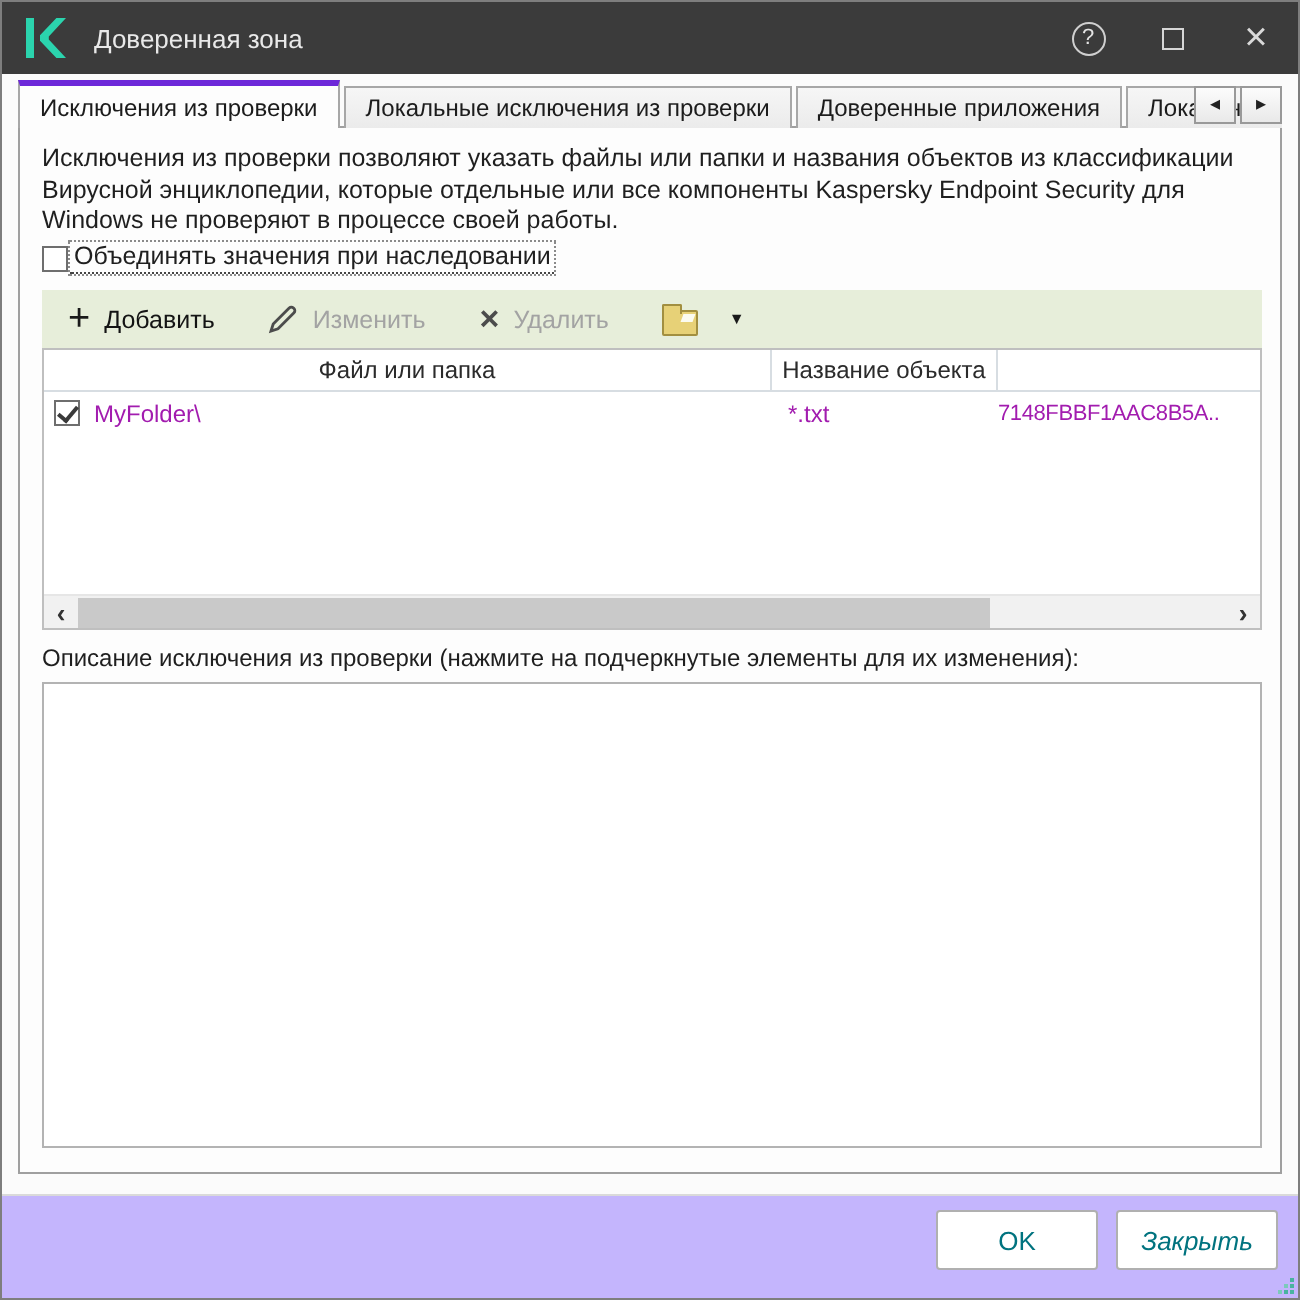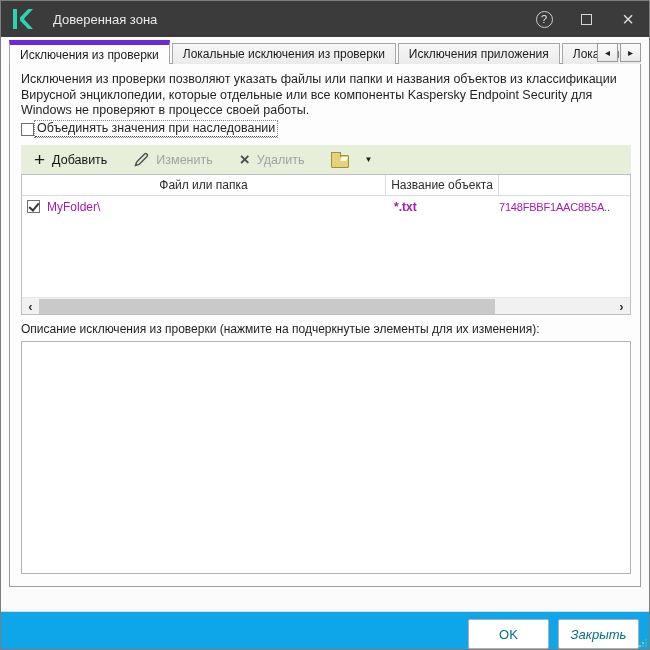--- a/index.html
+++ b/index.html
@@ -4,33 +4,33 @@
 <style>
   * { margin:0; padding:0; box-sizing:border-box; }
   html,body { width:650px; height:650px; }
   body { font-family:"Liberation Sans","DejaVu Sans",sans-serif; background:#fff; position:relative; overflow:hidden; }
 
   .window { position:absolute; inset:0; background:#fbfbfb; border:1px solid #7e7e7e; }
 
   
   .titlebar { position:absolute; top:0; left:0; right:0; height:36px; background:#3b3b3b; display:flex; align-items:center; }
   .k-logo { margin-left:11px; width:22px; height:20px; flex:0 0 auto; }
-  .win-title { color:#e9e9e9; font-size:13px; margin-left:19px; }
+  .win-title { color:#e9e9e9; font-size:13px; margin-left:13px; }
   .tb-btn { position:absolute; top:0; height:36px; width:34px; display:flex; align-items:center; justify-content:center; cursor:default; }
   .tb-help { right:88px; }
   .tb-max { right:46px; }
   .tb-close { right:4px; }
   .help-circle { width:17px; height:17px; border:1px solid #cfcfcf; border-radius:50%; color:#e4e4e4; font-size:11px; line-height:15px; text-align:center; }
   .max-square { width:11px; height:11px; border:1px solid #d6d6d6; }
   .close-x { color:#d9d9d9; font-size:20px; line-height:18px; }
 
   
   .tabstrip { position:absolute; top:39px; left:8px; right:8px; height:24px; display:flex; align-items:flex-end; overflow:hidden; z-index:3; }
   .tab { height:21px; border:1px solid #a7a7a7; border-bottom:none; background:linear-gradient(#f6f6f6,#ebebeb); font-size:12px; color:#1c1c1c; display:flex; align-items:center; padding:0 10px; margin-right:2px; white-space:nowrap; flex:0 0 auto; }
-  .tab.active { height:24px; border-top:5px solid #6d28d9; background:#fdfdfd; padding-top:0; }
+  .tab.active { height:24px; border-top:3px solid #6d28d9; background:#fdfdfd; padding-top:0; }
   .tab-arrows { position:absolute; right:0; bottom:2px; display:flex; gap:2px; z-index:4; }
   .tab-arrow { width:21px; height:19px; border:1px solid #999; background:linear-gradient(#fcfcfc,#e9e9e9); font-size:10px; color:#222; display:flex; align-items:center; justify-content:center; }
 
   
   .panel { position:absolute; top:62px; left:8px; right:8px; bottom:62px; border:1px solid #9f9f9f; background:#fdfdfd; z-index:2; }
   .desc { position:absolute; top:8px; left:11px; width:612px; font-size:12.5px; color:#1f1f1f; line-height:1.25; }
   .inherit-row { position:absolute; top:57px; left:11px; display:flex; align-items:center; }
   .cbox { width:13px; height:13px; border:1px solid #6e6e6e; background:#fff; position:relative; flex:0 0 auto; }
   .cbox.checked:after { content:""; position:absolute; left:3px; top:0px; width:4px; height:8px; border:solid #3a3a3a; border-width:0 2px 2px 0; transform:rotate(40deg); }
   .inherit-label { margin-left:1px; font-size:12.5px; color:#1f1f1f; border-bottom:1px dotted #444; outline:1px dotted #8a8a8a; padding:0 2px 1px 2px; }
@@ -47,33 +47,33 @@
   .folder:after { content:""; position:absolute; top:1px; right:1px; width:6px; height:4px; background:#fbfbf0; transform:skewX(-20deg); }
   .drop-arrow { font-size:8px; color:#1a1a1a; margin-left:8px; }
 
   
   .xtable { position:absolute; top:110px; left:11px; width:610px; height:141px; border:1px solid #bfbfbf; background:#fff; display:flex; flex-direction:column; }
   .thead { height:21px; display:flex; border-bottom:1px solid #d7dde2; font-size:12px; color:#2b2b2b; flex:0 0 auto; }
   .th { display:flex; align-items:center; justify-content:center; border-right:1px solid #d7dde2; height:100%; }
   .th.c1 { width:364px; } .th.c2 { width:113px; } .th.c3 { width:110px; } .th.cfill { flex:1; border-right:none; }
   .trow { height:21px; display:flex; align-items:center; font-size:12px; color:#a21caf; flex:0 0 auto; }
   .td.c1 { width:364px; display:flex; align-items:center; padding-left:5px; gap:7px; }
-  .td.c2 { width:113px; padding-left:8px;font-weight:bold; }
+  .td.c2 { width:113px; padding-left:8px; }
   .td.c3 { width:110px; text-align:center; font-size:11px; white-space:nowrap; overflow:hidden; letter-spacing:-0.2px; }
   .tfill { flex:1; }
   .hscroll { height:17px; flex:0 0 auto; background:#f1f1f1; border-top:1px solid #e6e6e6; display:flex; align-items:center; }
   .hs-arrow { width:17px; height:15px; display:flex; align-items:center; justify-content:center; color:#333; font-size:13px; font-weight:700; flex:0 0 auto; }
   .hs-thumb { height:15px; width:456px; background:#c9c9c9; flex:0 0 auto; }
   .hs-track { flex:1; }
 
   .desc-label { position:absolute; top:258px; left:11px; font-size:12px; color:#1f1f1f; }
   .desc-box { position:absolute; top:277px; left:11px; width:610px; bottom:12px; border:1px solid #b3b3b3; background:#fff; }
 
   
-  .footer { position:absolute; left:0; right:0; bottom:0; height:38px; background:#0ea5e9; border-top:1px solid #dadada; }
+  .footer { position:absolute; left:0; right:0; bottom:0; height:52px; background:#c4b5fd; border-top:1px solid #dadada; }
   .btn { position:absolute; top:7px; width:81px; height:30px; background:#fff; border:1px solid #b0b0b0; border-radius:2px; color:#00737f; font-size:13px; display:flex; align-items:center; justify-content:center; }
   .btn-ok { right:100px; }
   .btn-close { right:10px;font-style:italic; }
   .grip { position:absolute; right:2px; bottom:2px; width:10px; height:10px; }
 </style>
 </head>
 <body>
 
 <div class="window">
 
@@ -90,21 +90,21 @@
       <span class="max-square"></span>
     </div>
     <div class="tb-btn tb-close">
       <span class="close-x">×</span>
     </div>
   </div>
 
   <div class="tabstrip">
     <div class="tab active">Исключения из проверки</div>
     <div class="tab">Локальные исключения из проверки</div>
-    <div class="tab">Исключения приложения</div>
+    <div class="tab">Доверенные приложения</div>
     <div class="tab">Локальные до</div>
     <div class="tab-arrows">
       <div class="tab-arrow">
         <span>◂</span>
       </div>
       <div class="tab-arrow">
         <span>▸</span>
       </div>
     </div>
   </div>

